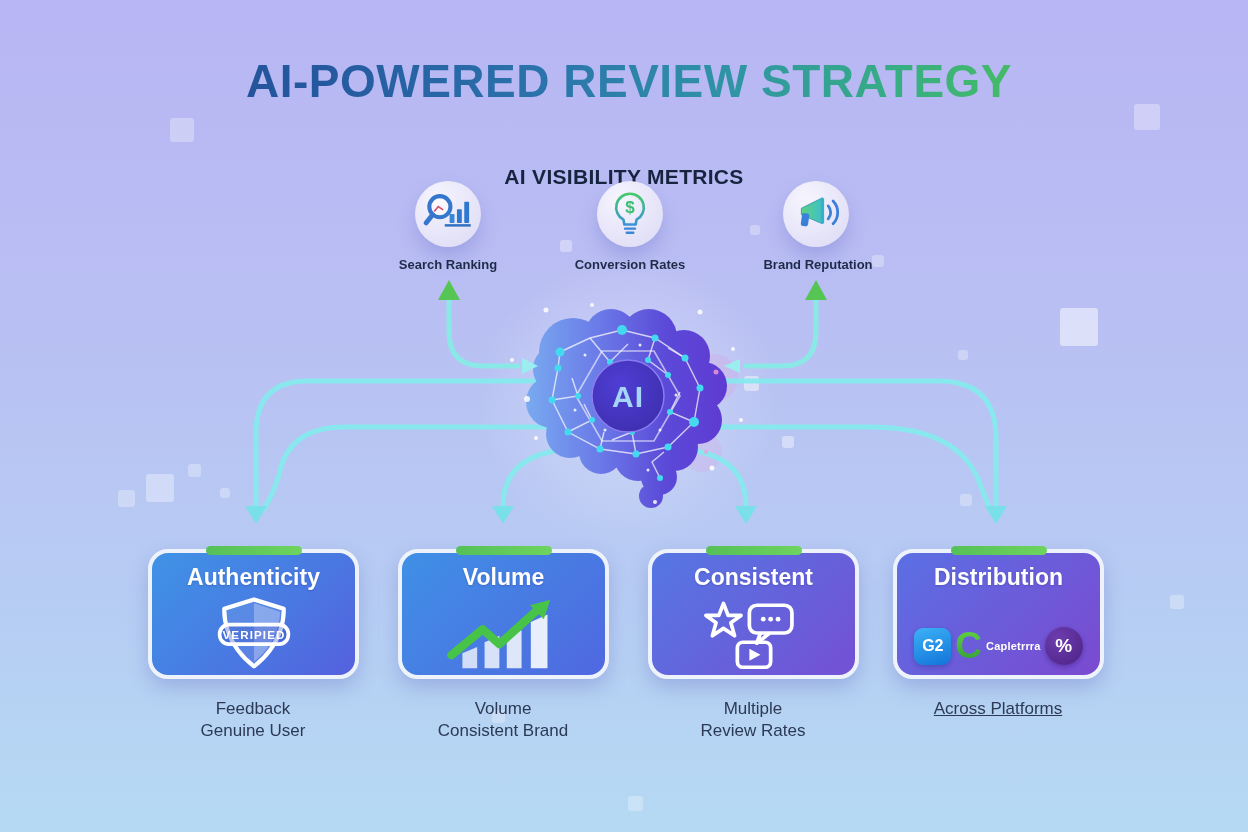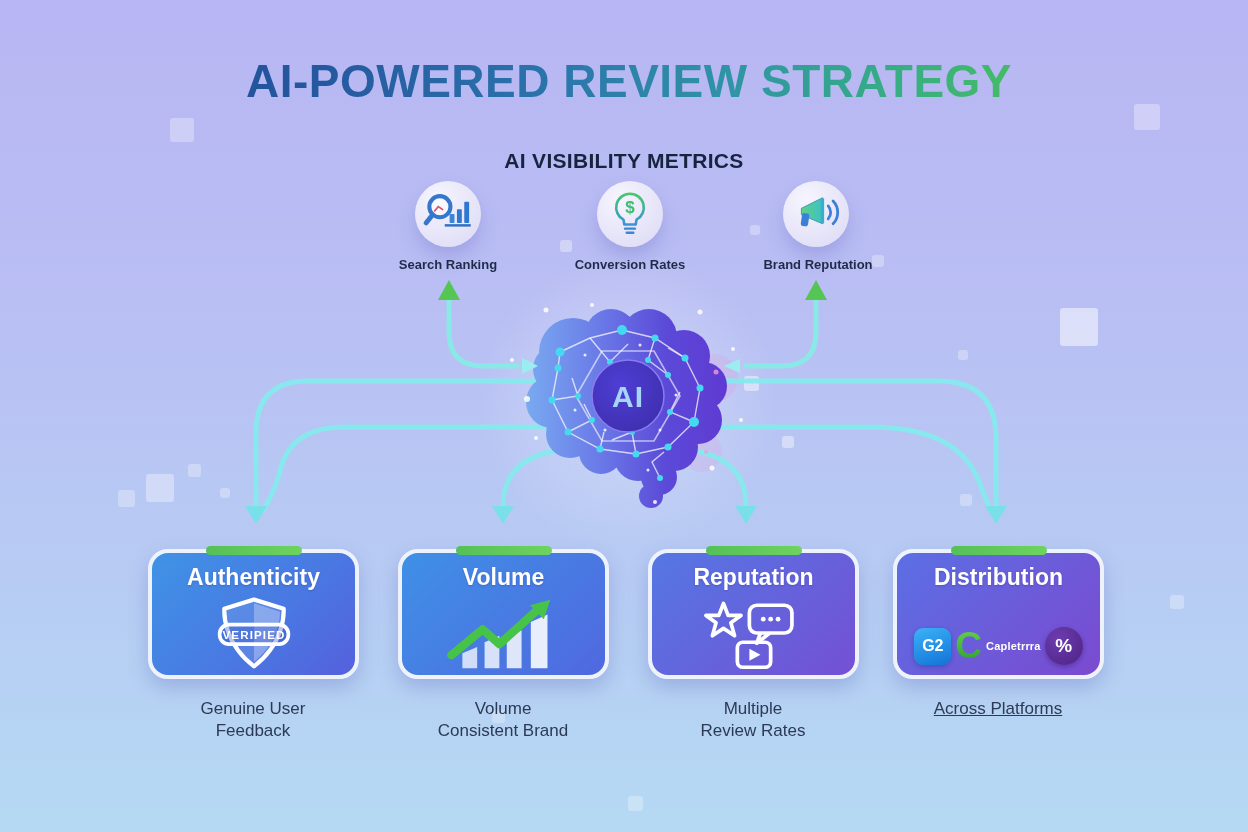--- a/index.html
+++ b/index.html
@@ -12,21 +12,21 @@
   .overlay-svg{position:absolute;left:0;top:0;z-index:1;pointer-events:none;}
   .content{position:absolute;left:0;top:0;width:100%;height:100%;z-index:2;}
 
   .page-title{
     position:absolute;top:54px;left:0;right:0;text-align:center;
     font-size:46px;font-weight:800;letter-spacing:.5px;margin:0;
     background:linear-gradient(90deg,#1d4694 0%,#25599f 26%,#2b74ab 44%,#2f93a6 58%,#37ae83 72%,#4cc257 86%,#57cb4e 100%);
     -webkit-background-clip:text;background-clip:text;color:transparent;padding-left:10px;
   }
   .metrics-heading{
-    position:absolute;top:149px;left:0;right:0;text-align:center;margin:0;
+    position:absolute;top:149px;left:0;right:0;text-align:center;margin:16px;
     font-size:21px;font-weight:800;color:#16243f;letter-spacing:.3px;
   }
   .metric-circle{
     position:absolute;width:66px;height:66px;border-radius:50%;
     background:radial-gradient(circle at 35% 28%,#f6f5fe 0%,#e6e4f8 60%,#dcd9f4 100%);
     box-shadow:0 10px 18px rgba(96,98,190,.28);
     display:flex;align-items:center;justify-content:center;
   }
   .metric-label{
     position:absolute;width:220px;text-align:center;top:257px;
@@ -280,22 +280,22 @@
       <div class="card-icon">
         <svg width="94" height="78" viewBox="0 0 100 84">
           <path d="M50,6 L82,16 C82,18 84,52 50,78 C16,52 18,18 18,16 Z" fill="rgba(255,255,255,0.1)" stroke="#ffffff" stroke-width="4.5" stroke-linejoin="round"></path>
           <path d="M50,10 L78,19 C78,21 79,50 50,73 Z" fill="rgba(255,255,255,0.28)"></path>
           <rect x="13" y="33" width="74" height="21" rx="10" fill="rgba(60,90,200,0.35)" stroke="#ffffff" stroke-width="4"></rect>
           <text x="50" y="48.5" text-anchor="middle" font-family="Liberation Sans, sans-serif" font-size="12.5" font-weight="700" fill="#ffffff" letter-spacing="1.2">VERIPIED</text>
         </svg>
       </div>
     </div>
     <div class="caption" style="left:133px;">
-      <div>Genuine User</div>
-        <div>Feedback</div>
+      <div>Feedback</div>
+        <div>Genuine User</div>
     </div>
 
     <div class="card" style="left:398px;background:linear-gradient(135deg,#3f90e6 0%,#5068e0 100%);">
       <div class="card-bar"></div>
       <div class="card-title">Volume</div>
       <div class="card-icon">
         <svg width="126" height="74" viewBox="0 0 130 80">
           <path d="M20,78 L20,62 L36,55 L36,78 Z" fill="rgba(255,255,255,0.75)"></path>
           <path d="M44,78 L44,50 L60,43 L60,78 Z" fill="rgba(255,255,255,0.78)"></path>
           <path d="M68,78 L68,44 L84,37 L84,78 Z" fill="rgba(255,255,255,0.82)"></path>
@@ -305,21 +305,21 @@
         </svg>
       </div>
     </div>
     <div class="caption" style="left:383px;">
       <div>Volume</div>
         <div>Consistent Brand</div>
     </div>
 
     <div class="card" style="left:648px;background:linear-gradient(135deg,#5577e4 0%,#7450d4 100%);">
       <div class="card-bar"></div>
-      <div class="card-title">Reputation</div>
+      <div class="card-title">Consistent</div>
       <div class="card-icon">
         <svg width="126" height="74" viewBox="0 0 130 80">
           <polygon points="32,8 37,21 51,21 40,29 44,43 32,35 20,43 24,29 13,21 27,21" fill="none" stroke="#ffffff" stroke-width="4" stroke-linejoin="round"></polygon>
           <g>
             <rect x="60" y="10" width="46" height="30" rx="8" fill="none" stroke="#ffffff" stroke-width="4"></rect>
             <path d="M72,40 L68,51 L82,40" fill="none" stroke="#ffffff" stroke-width="4" stroke-linejoin="round"></path>
             <circle cx="75" cy="25" r="2.6" fill="#ffffff"></circle>
             <circle cx="83" cy="25" r="2.6" fill="#ffffff"></circle>
             <circle cx="91" cy="25" r="2.6" fill="#ffffff"></circle>
           </g>

